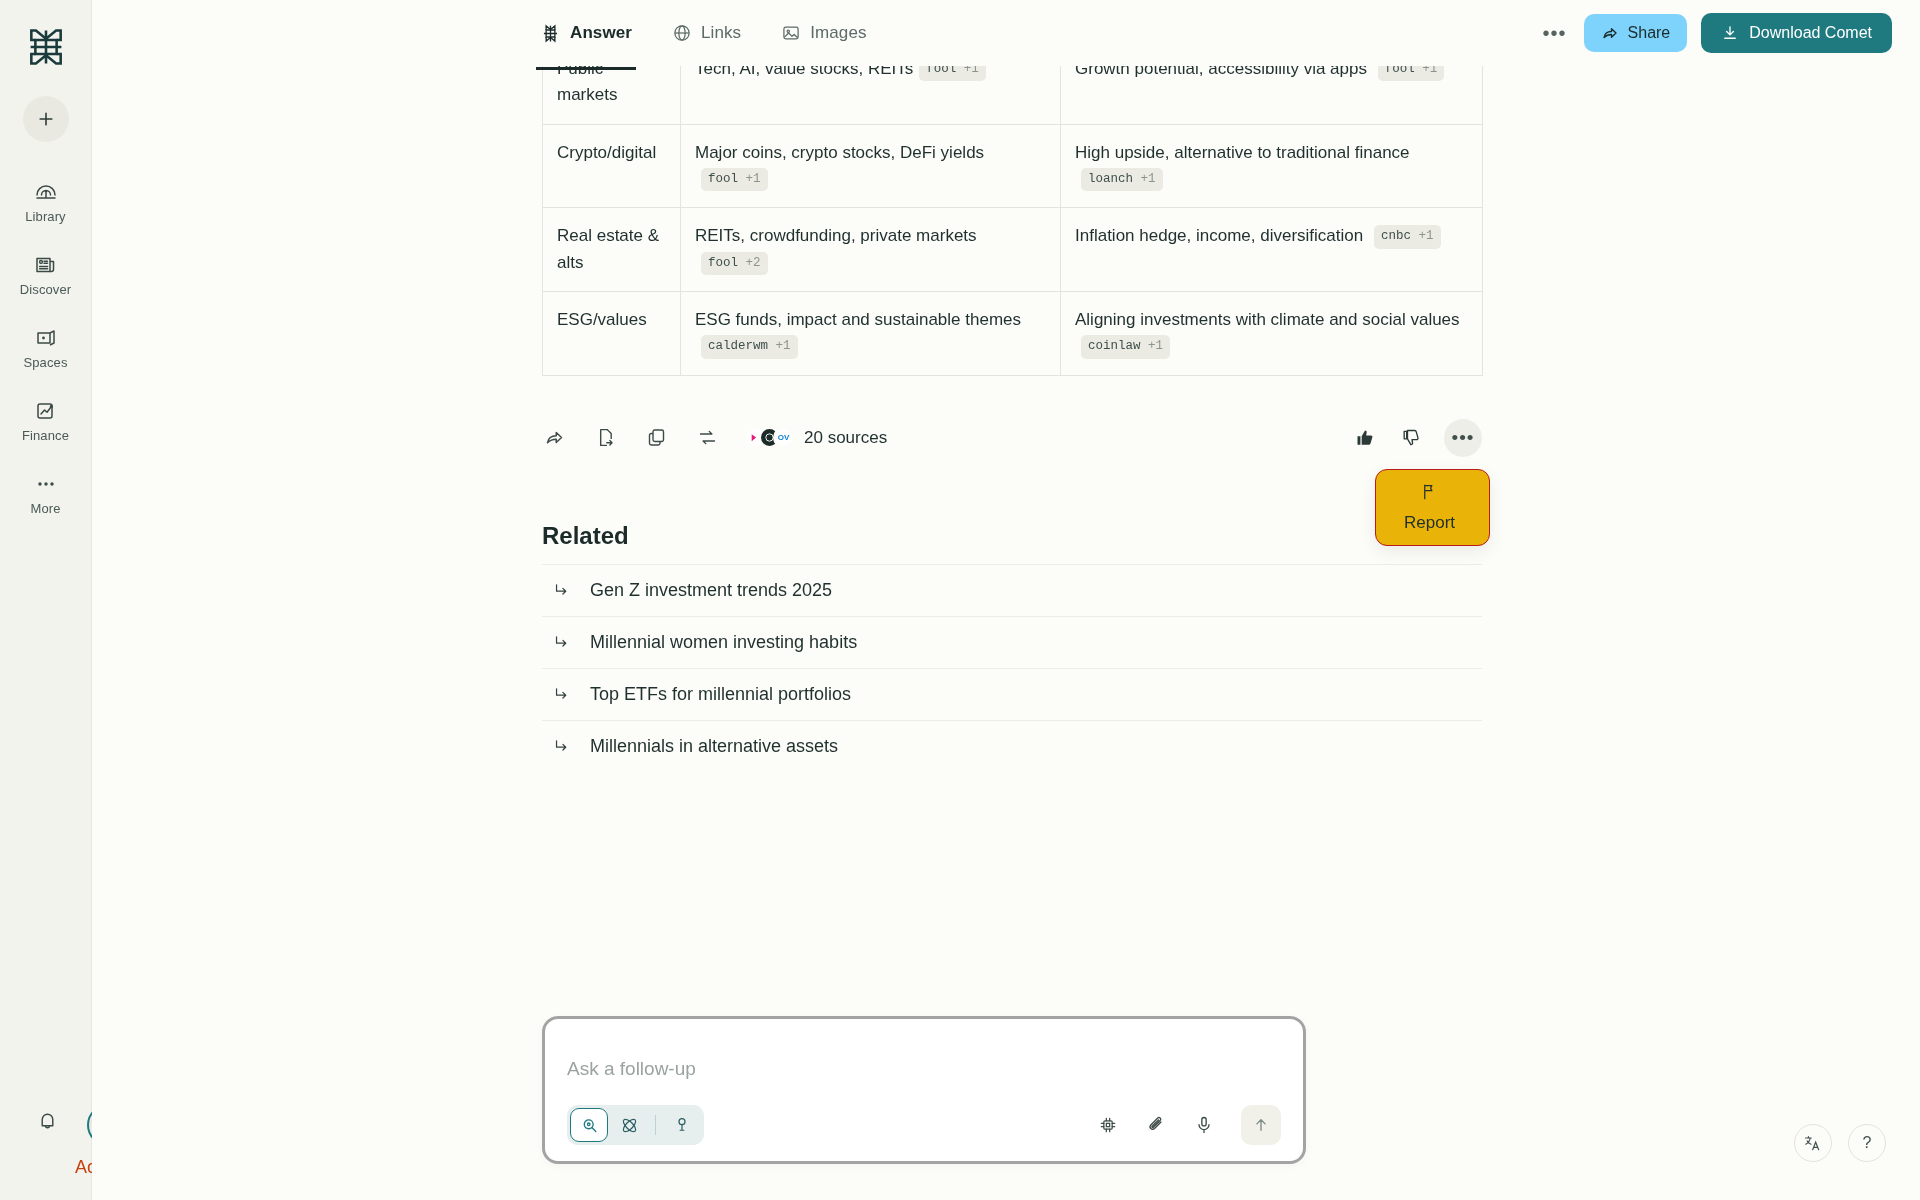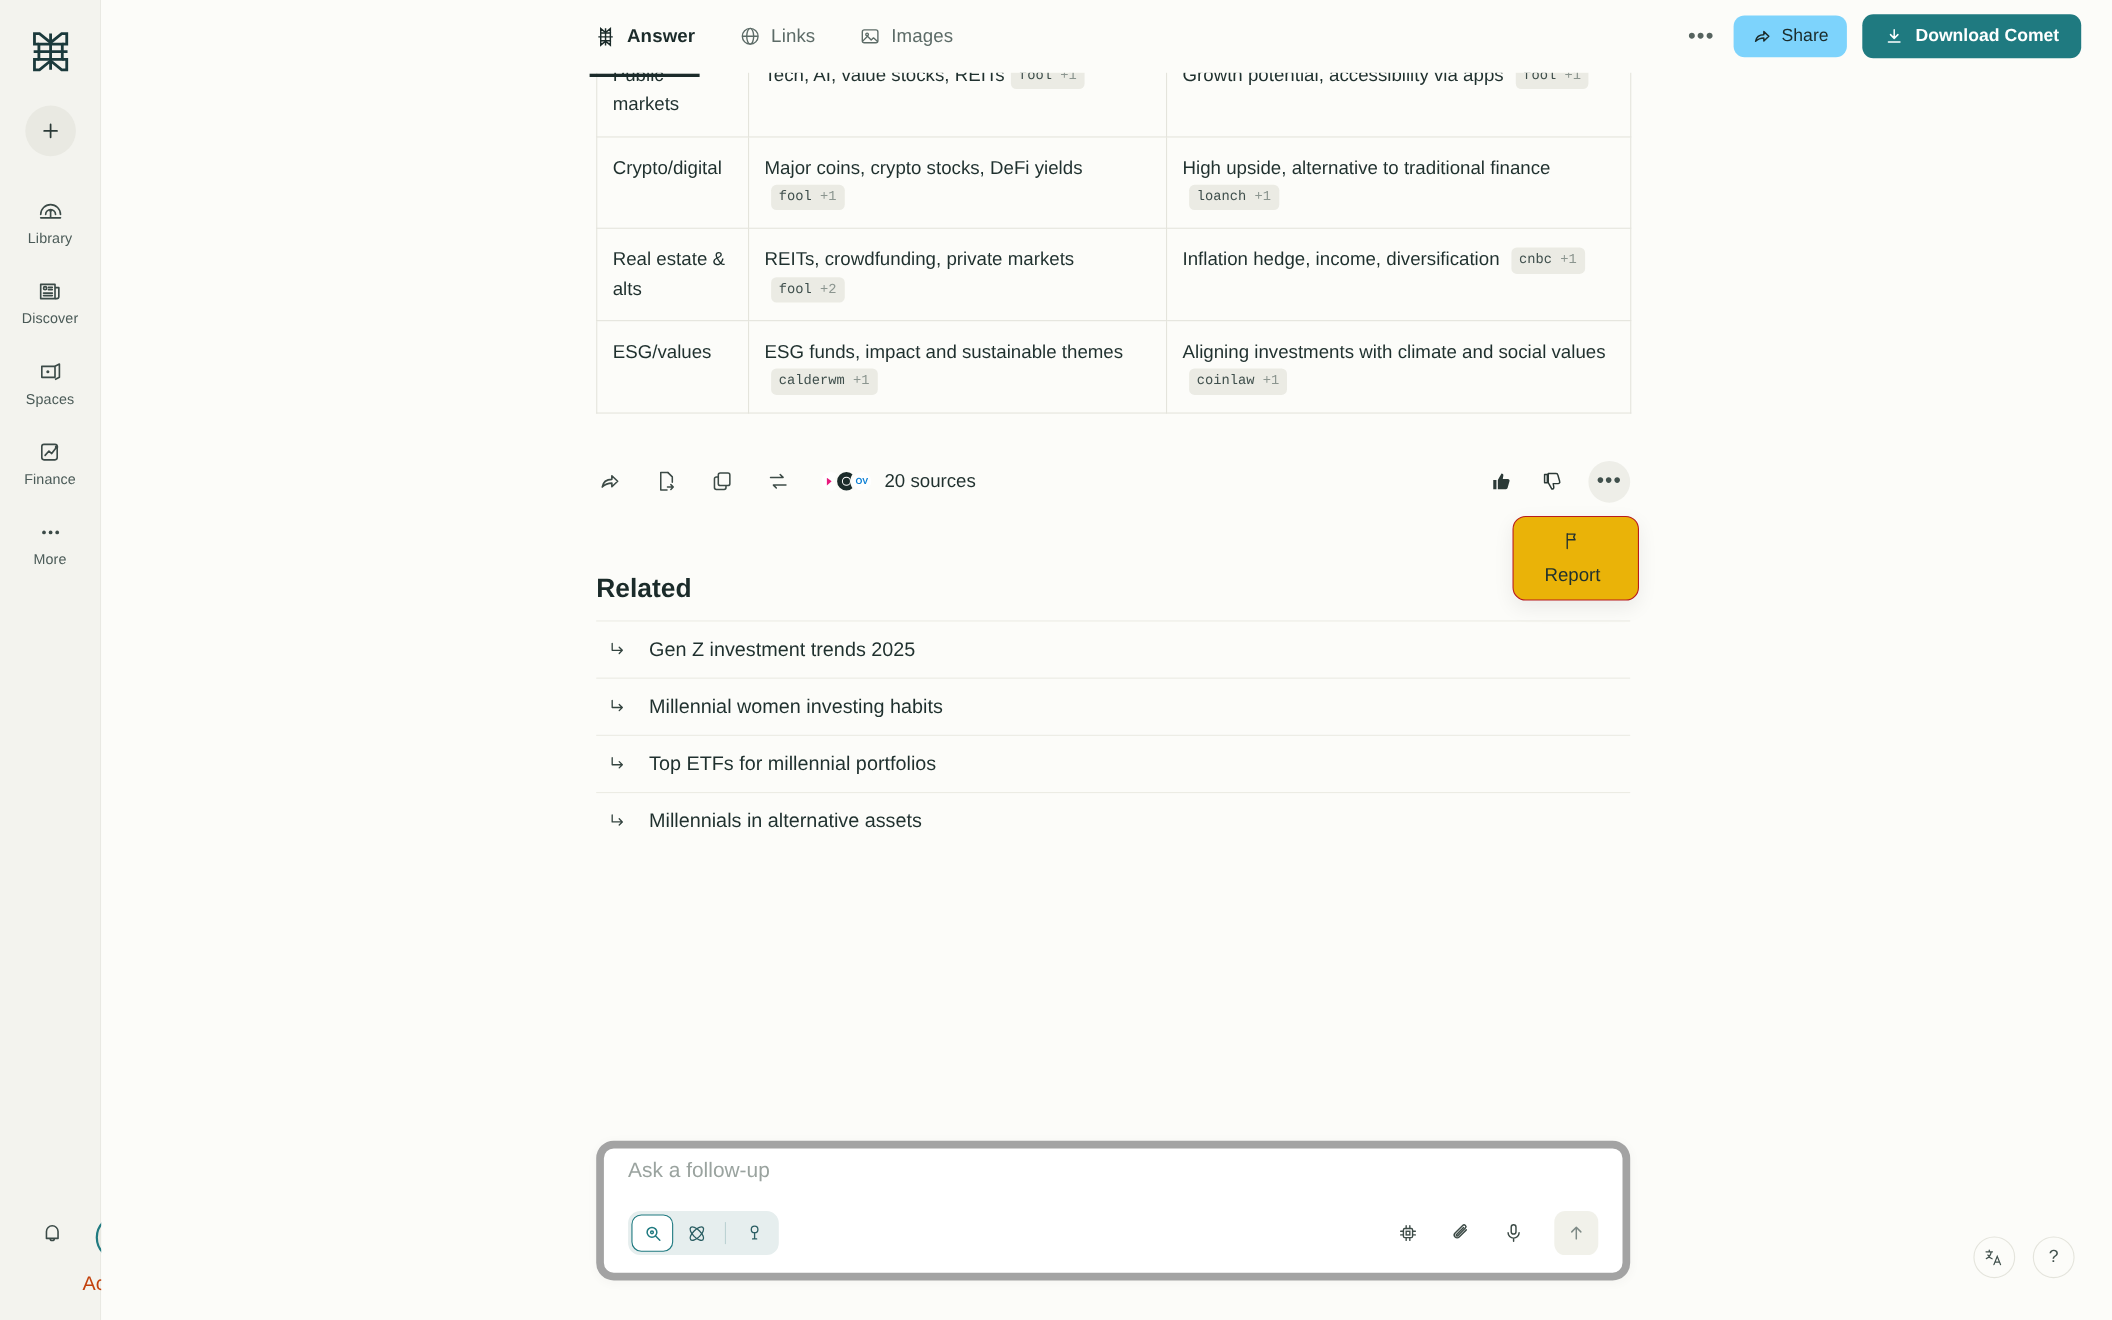--- a/index.html
+++ b/index.html
@@ -80,21 +80,21 @@
   .topbar-right { margin-left: auto; display: flex; align-items: center; gap: 14px; }
   .dots-btn { width:30px; height:30px; display:flex; align-items:center; justify-content:center; color:#56635f; font-size:20px; cursor:pointer; letter-spacing:1px;}
   .share-btn {
     display:flex; align-items:center; gap:9px; background:#7dd3fc; border:none;
     border-radius: 10px; padding: 10px 17px; font-size:16px; color:#1b2b2a; cursor:pointer;
     font-family: inherit; font-weight: 500;
   }
   .download-btn {
     display:flex; align-items:center; gap:10px; background:#1f7a80; border:none;
     border-radius: 10px; padding: 11px 20px; font-size:16px; color:#fff; cursor:pointer;
-    font-family: inherit; font-weight: 700;
+    font-family: inherit; font-weight: 400;
   }
 
   .content {
     position: absolute; top: 66px; left: 0; right: 0; bottom: 0;
     overflow: hidden;
   }
   .col {
     width: 940px; margin-left: 450px; padding-top: 0;
   }
 
@@ -152,24 +152,24 @@
   .related-item {
     display:flex; align-items:center; gap:20px;
     padding: 15px 0 15px 10px; border-top: 1px solid #ececE4;
     cursor: pointer; font-size: 18px; color:#1f302e;
   }
   .related-item:first-child { border-top: 1px solid #ececE4; }
   .arrow-ic { color:#33433f; width:18px; height:18px; display:flex; align-items:center; justify-content:center; flex:0 0 18px;}
 
   
   .composer {
-    position:absolute; left: 450px; bottom: 36px; width: 940px;
-    background:#fff; border:7px solid #a3a3a3; border-radius: 16px;
+    position:absolute; left: 450px; bottom: 36px; width: 764px;
+    background:#fff; border:3px solid #a3a3a3; border-radius: 16px;
     box-shadow: 0 2px 10px rgba(0,0,0,.035);
-    padding: 3px 22px 16px 22px;
+    padding: 32px 22px 16px 22px;
   }
   .composer-input {
     font-size: 19px; color:#9aa39f; height: 36px; display:flex; align-items:center;
     cursor: text;
   }
   .composer-row { display:flex; align-items:center; margin-top: 18px; }
   .mode-group {
     display:flex; align-items:center; gap: 2px; background:#e6eeee;
     border-radius: 11px; padding: 3px;
   }

